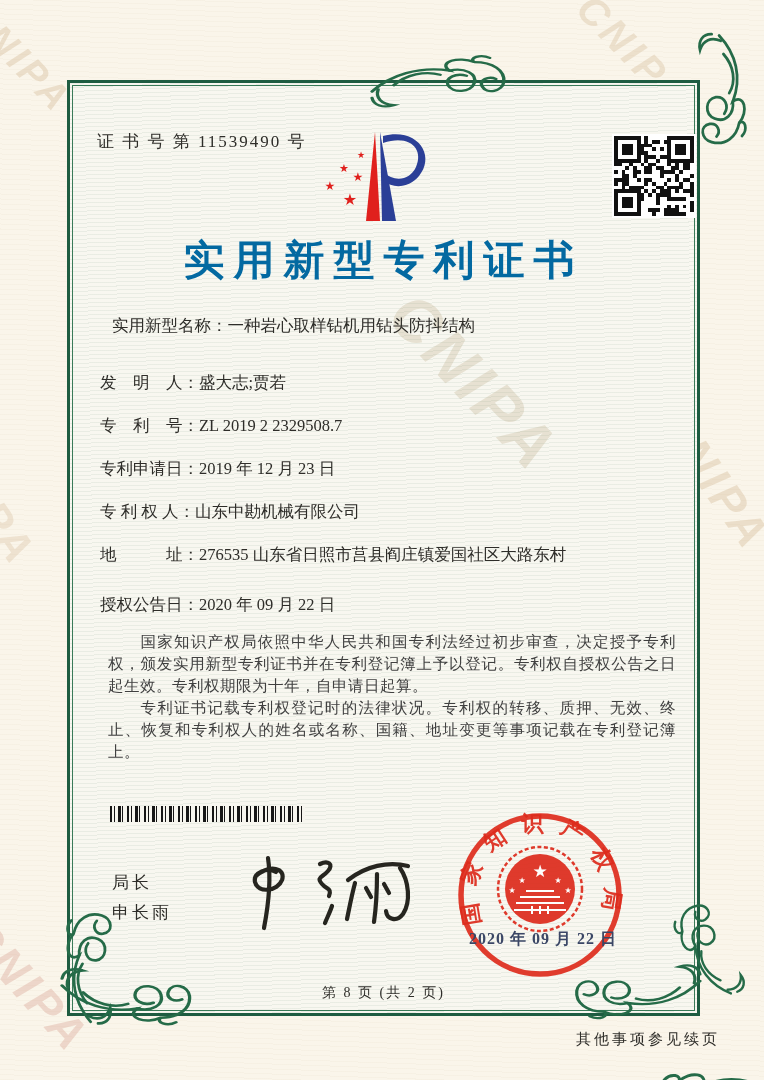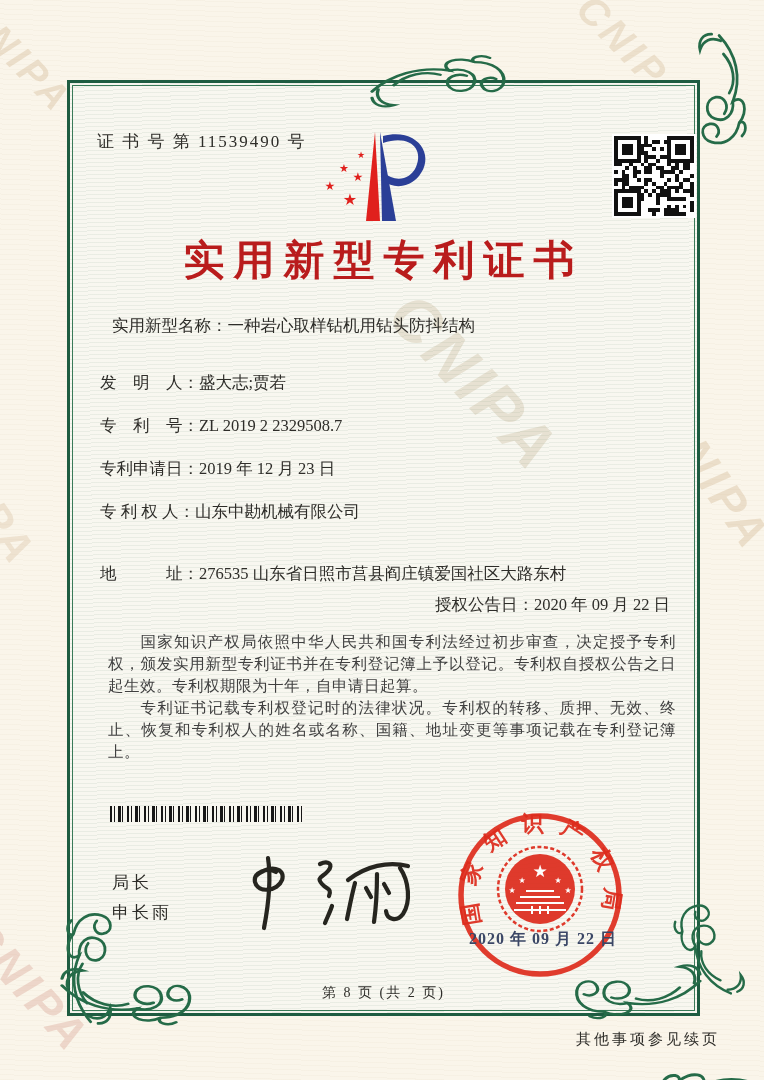--- a/index.html
+++ b/index.html
@@ -24,24 +24,24 @@
     left:67px;top:80px;width:633px;height:936px;box-sizing:border-box;
     border:3px solid #1e5c41;z-index:1;
     background-color:#f8f7f0;
     background-image:repeating-linear-gradient(178deg, rgba(60,110,80,0.08) 0 1px, transparent 1px 4px);
   }
   .border-inner{position:absolute;inset:2px;border:1px solid #3a7a58;}
   .content{z-index:3;}
   .cert-no{left:97px;top:130px;font-size:17px;letter-spacing:2px;z-index:3;}
   .logo{left:316px;top:126px;z-index:3;}
   .qr{left:612px;top:134px;width:80px;height:80px;z-index:3;background:#fff;padding:2px;}
-  .title{left:67px;top:233px;width:633px;text-align:center;font-size:41px;font-weight:bold;letter-spacing:9px;z-index:3;color:#b91c1c;}
+  .title{left:67px;top:233px;width:633px;text-align:center;font-size:41px;font-weight:bold;letter-spacing:9px;z-index:3;color:#0369a1;}
   .field{left:100px;width:570px;font-size:16.5px;z-index:3;white-space:nowrap;}
-  .f0{top:315px;margin-left:12px;} .f1{top:372px;} .f2{top:415px;font-family:Liberation Serif, serif;} .f3{top:458px;} .f4{top:501px;} .f5{top:544px;margin-top:19px;}
-  .grant-row{left:100px;top:594px;width:570px;font-size:16.5px;z-index:3;white-space:nowrap;text-align:right;}
+  .f0{top:315px;margin-left:12px;} .f1{top:372px;} .f2{top:415px;font-family:Liberation Serif, serif;} .f3{top:458px;} .f4{top:501px;} .f5{top:544px;}
+  .grant-row{left:100px;top:594px;width:570px;font-size:16.5px;z-index:3;white-space:nowrap;}
   .grant-no{position:absolute;left:248px;top:0;}
   .para{left:108px;width:568px;font-size:15.5px;line-height:22px;text-align:justify;text-indent:2.1em;z-index:3;letter-spacing:0.5px;color:#404040;}
   .p1{top:631px;} .p2{top:697px;}
   .barcode{left:110px;top:806px;width:195px;height:16px;z-index:3;
     background:repeating-linear-gradient(90deg,#161616 0 2px,#f6f5ee 2px 4px,#161616 4px 5px,#f6f5ee 5px 8px,#161616 8px 11px,#f6f5ee 11px 12px,#161616 12px 13px,#f6f5ee 13px 17px);}
   .signer-title{left:112px;top:871px;font-size:17px;letter-spacing:3px;z-index:3;}
   .signer-name{left:112px;top:901px;font-size:17px;letter-spacing:3px;z-index:3;}
   .signature{left:228px;top:850px;z-index:4;}
   .seal{left:450px;top:803px;width:180px;height:180px;z-index:3;}
   .seal-date{left:458px;top:929px;width:170px;text-align:center;font-size:16px;letter-spacing:1px;color:#3b4766;z-index:4;font-weight:bold;}

